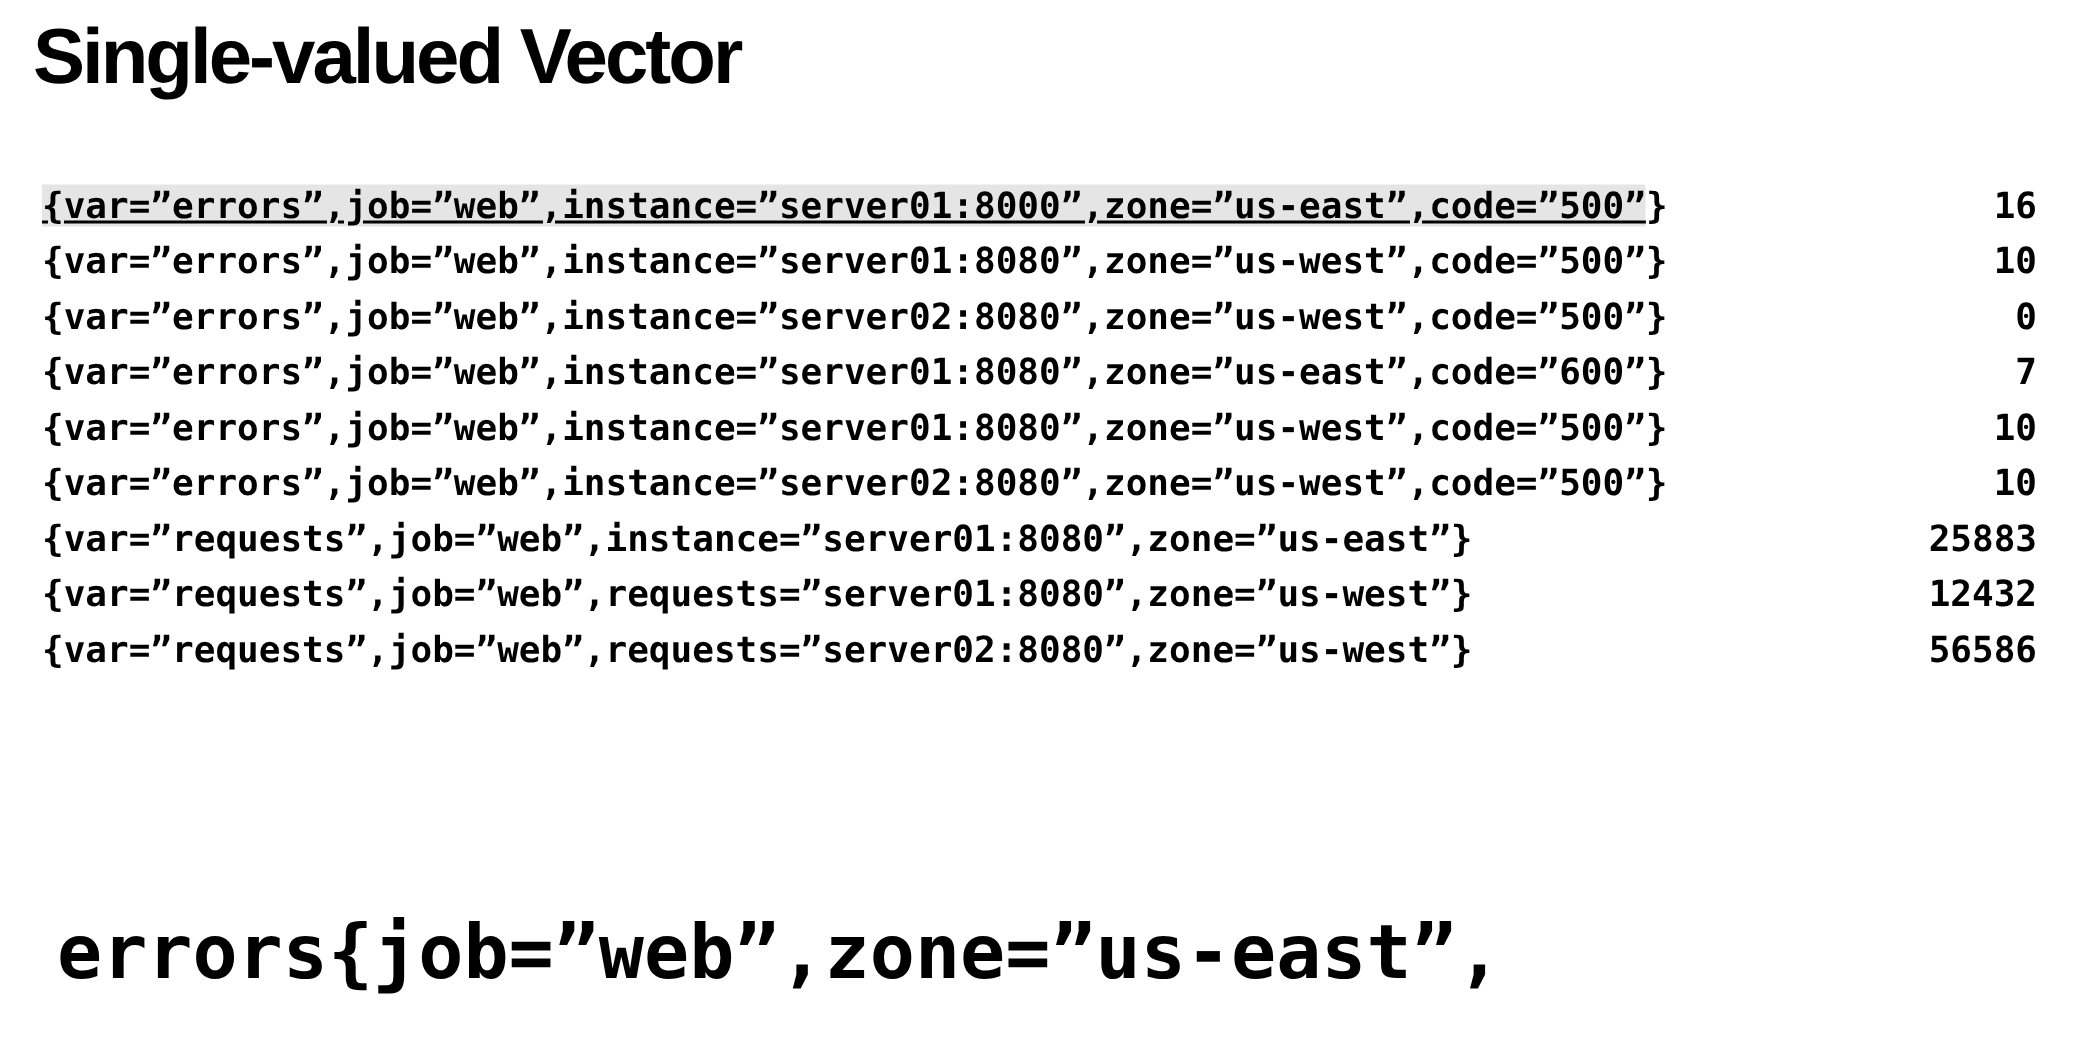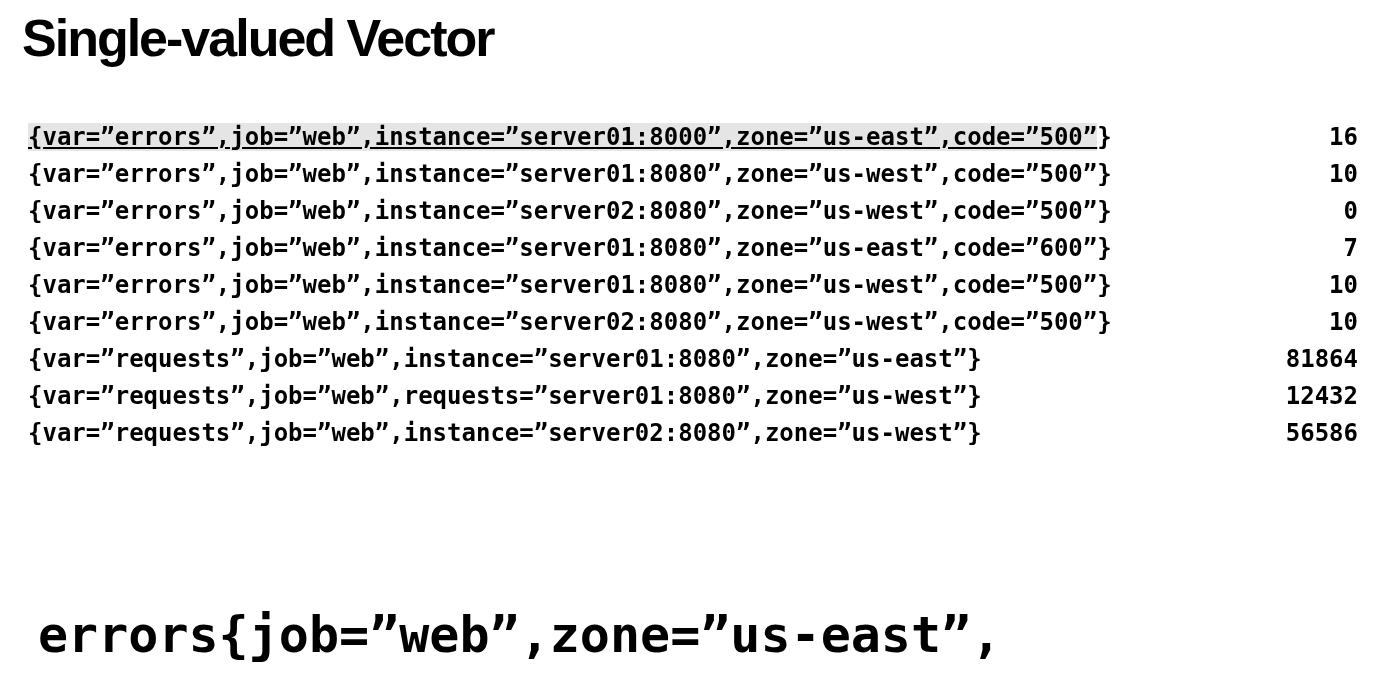--- a/index.html
+++ b/index.html
@@ -88,30 +88,30 @@
       <span class="value">10</span>
     </div>
 
     <div class="series-row">
       <span class="label"><span class="hl"></span><span>{var=”errors”,job=”web”,instance=”server02:8080”,zone=”us-west”,code=”500”}</span></span>
       <span class="value">10</span>
     </div>
 
     <div class="series-row">
       <span class="label"><span class="hl"></span><span>{var=”requests”,job=”web”,instance=”server01:8080”,zone=”us-east”}</span></span>
-      <span class="value">81864</span>
+      <span class="value">25883</span>
     </div>
 
     <div class="series-row">
       <span class="label"><span class="hl"></span><span>{var=”requests”,job=”web”,requests=”server01:8080”,zone=”us-west”}</span></span>
       <span class="value">12432</span>
     </div>
 
     <div class="series-row">
-      <span class="label"><span class="hl"></span><span>{var=”requests”,job=”web”,instance=”server02:8080”,zone=”us-west”}</span></span>
+      <span class="label"><span class="hl"></span><span>{var=”requests”,job=”web”,requests=”server02:8080”,zone=”us-west”}</span></span>
       <span class="value">56586</span>
     </div>
 
   </div>
 
   <div class="query">
     <div>errors{job=”web”,zone=”us-east”,</div>
     
   </div>
 

